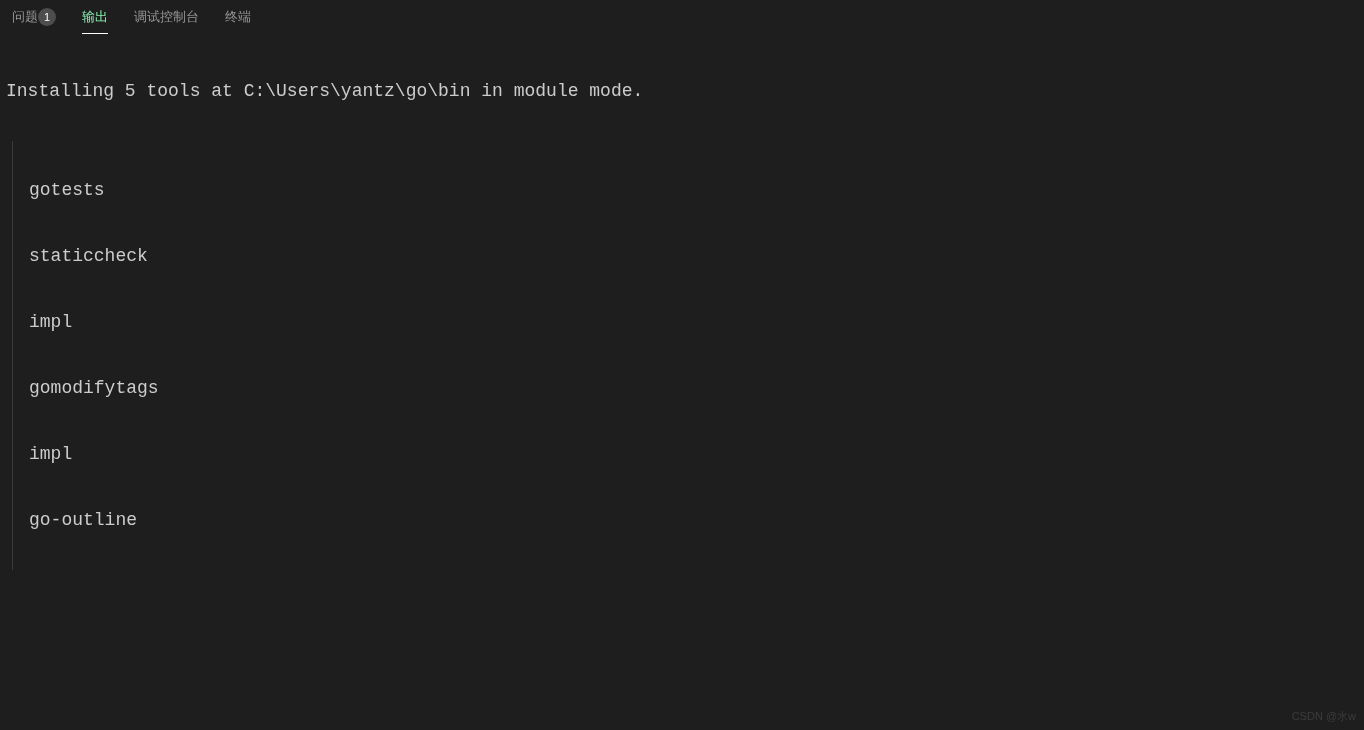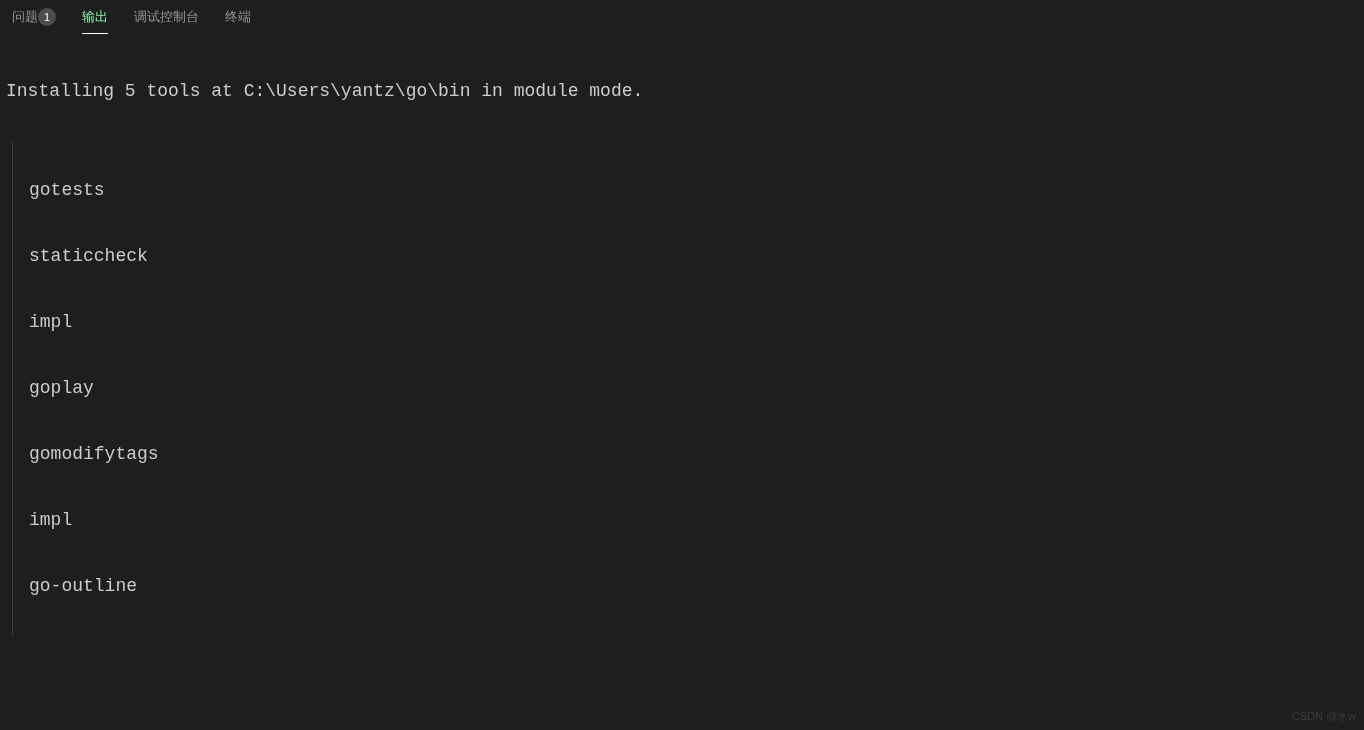--- a/index.html
+++ b/index.html
@@ -86,21 +86,20 @@
     <span>终端</span>
   </div>
 </div>
 
 <div class="output">
 <div>Installing 5 tools at C:\Users\yantz\go\bin in module mode.</div>
 <div class="indent">
 <div>gotests</div>
 <div>staticcheck</div>
 <div>impl</div>
-<div>goplay</div>
 <div>gomodifytags</div>
 <div>impl</div>
 <div>go-outline</div>
 </div>
 
 
 
 
 
 

